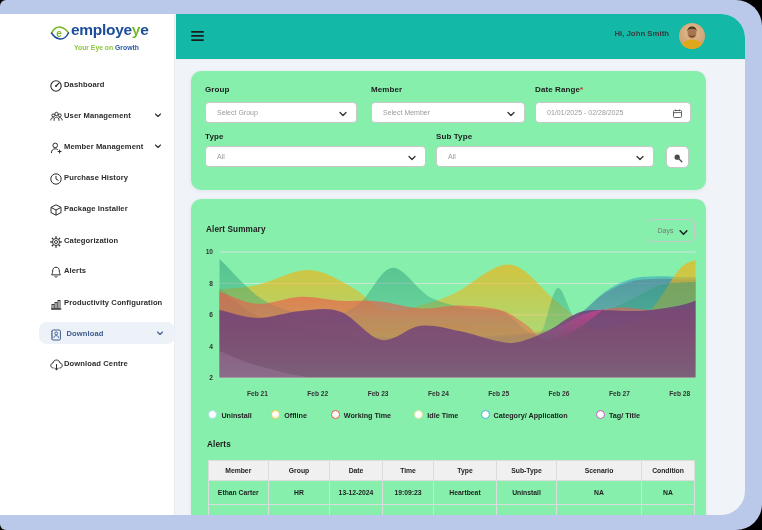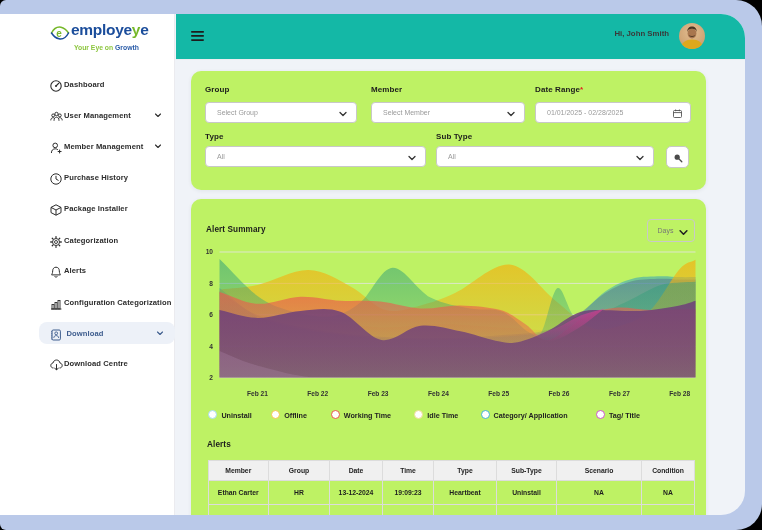--- a/index.html
+++ b/index.html
@@ -7,21 +7,21 @@
     font-family:"Liberation Sans", sans-serif; }
   .abs { position:absolute; }
   #frame { position:absolute; left:0; top:0; width:762px; height:530px;
     background:#bac9e9; border-radius:6px 26px 26px 6px; }
   #app { position:absolute; left:0; top:14px; width:745px; height:501px;
     background:#f0f3f8; border-radius:0 24px 24px 0; overflow:hidden; }
   #sidebar { position:absolute; left:0; top:0; width:175px; height:501px;
     background:#fff; border-right:1px solid #ebebef; }
   #topbar { position:absolute; left:176px; top:0; width:569px; height:46px;
     background:#14b8a6; border-bottom:1px solid #ededf1; }
-  .card { position:absolute; background:#bef264; border-radius:10px;
+  .card { position:absolute; background:#86efac; border-radius:10px;
     box-shadow:0 1px 4px rgba(30,40,60,0.07); }
   .lbl { position:absolute; font-size:8px; font-weight:bold; color:#1c1c1c; letter-spacing:0.1px; }
   .sel { position:absolute; height:21px; border:1px solid #c8c8c8; border-radius:4px;
     background:#fff; font-size:7px; color:#9a9a9a; line-height:19px; padding-left:11px; }
   .chev { position:absolute; right:9px; top:6.5px; width:8px; height:8px; }
   .menu-item { position:absolute; left:0; width:175px; height:22px; }
   .mi-ico { position:absolute; left:50px; top:50%; transform:translateY(-50%); width:12px; height:12px; }
   .mi-txt { position:absolute; left:64px; top:50%; transform:translateY(-50%);
     font-size:7.6px; color:#2c2c2c; font-weight:600; white-space:nowrap; letter-spacing:0.1px;}
   .mi-chev { position:absolute; left:154px; top:50%; transform:translateY(-50%); width:8px; height:8px; }
@@ -122,21 +122,21 @@
           </svg></span>
         <span class="mi-txt" style="left:64px; ">Alerts</span>
       </div>
     <div class="menu-item" style="top:277px; ">
         <span class="mi-ico" style="left:50px;"><svg viewBox="0 0 12 12" width="12" height="12">
             <path d="M1,11 L11.4,11" stroke="#2c2c2c" stroke-width="1"></path>
             <rect x="2" y="6.5" width="2" height="4.5" fill="none" stroke="#2c2c2c" stroke-width="0.9"></rect>
             <rect x="5" y="4.5" width="2" height="6.5" fill="none" stroke="#2c2c2c" stroke-width="0.9"></rect>
             <rect x="8" y="2.5" width="2" height="8.5" fill="none" stroke="#2c2c2c" stroke-width="0.9"></rect>
           </svg></span>
-        <span class="mi-txt" style="left:64px; ">Configuration Categorization</span>
+        <span class="mi-txt" style="left:64px; ">Productivity Configuration</span>
       </div>
     <div class="menu-item" style="top:307.5px; background:#edf1f8; border-radius:8px; left:38.5px; width:136px;">
         <span class="mi-ico" style="left:11.5px;"><svg viewBox="0 0 12 12" width="12" height="12">
             <rect x="2" y="1" width="8.4" height="10" rx="1.2" fill="none" stroke="#3d5c8d" stroke-width="1"></rect>
             <circle cx="6.2" cy="4.3" r="1.4" fill="none" stroke="#3d5c8d" stroke-width="0.9"></circle>
             <path d="M3.8,8.9 C3.9,7.3 4.9,6.6 6.2,6.6 C7.5,6.6 8.5,7.3 8.6,8.9" fill="none" stroke="#3d5c8d" stroke-width="0.9"></path>
             <path d="M1.2,2.4 h1 M1.2,4.3 h1 M1.2,6.2 h1 M1.2,8.1 h1 M1.2,10 h1" stroke="#3d5c8d" stroke-width="0.8"></path>
           </svg></span>
         <span class="mi-txt" style="left:28px; color:#3d5c8d;">Download</span>
         <svg class="mi-chev" style="left:117.5px;" viewBox="0 0 8 8">

